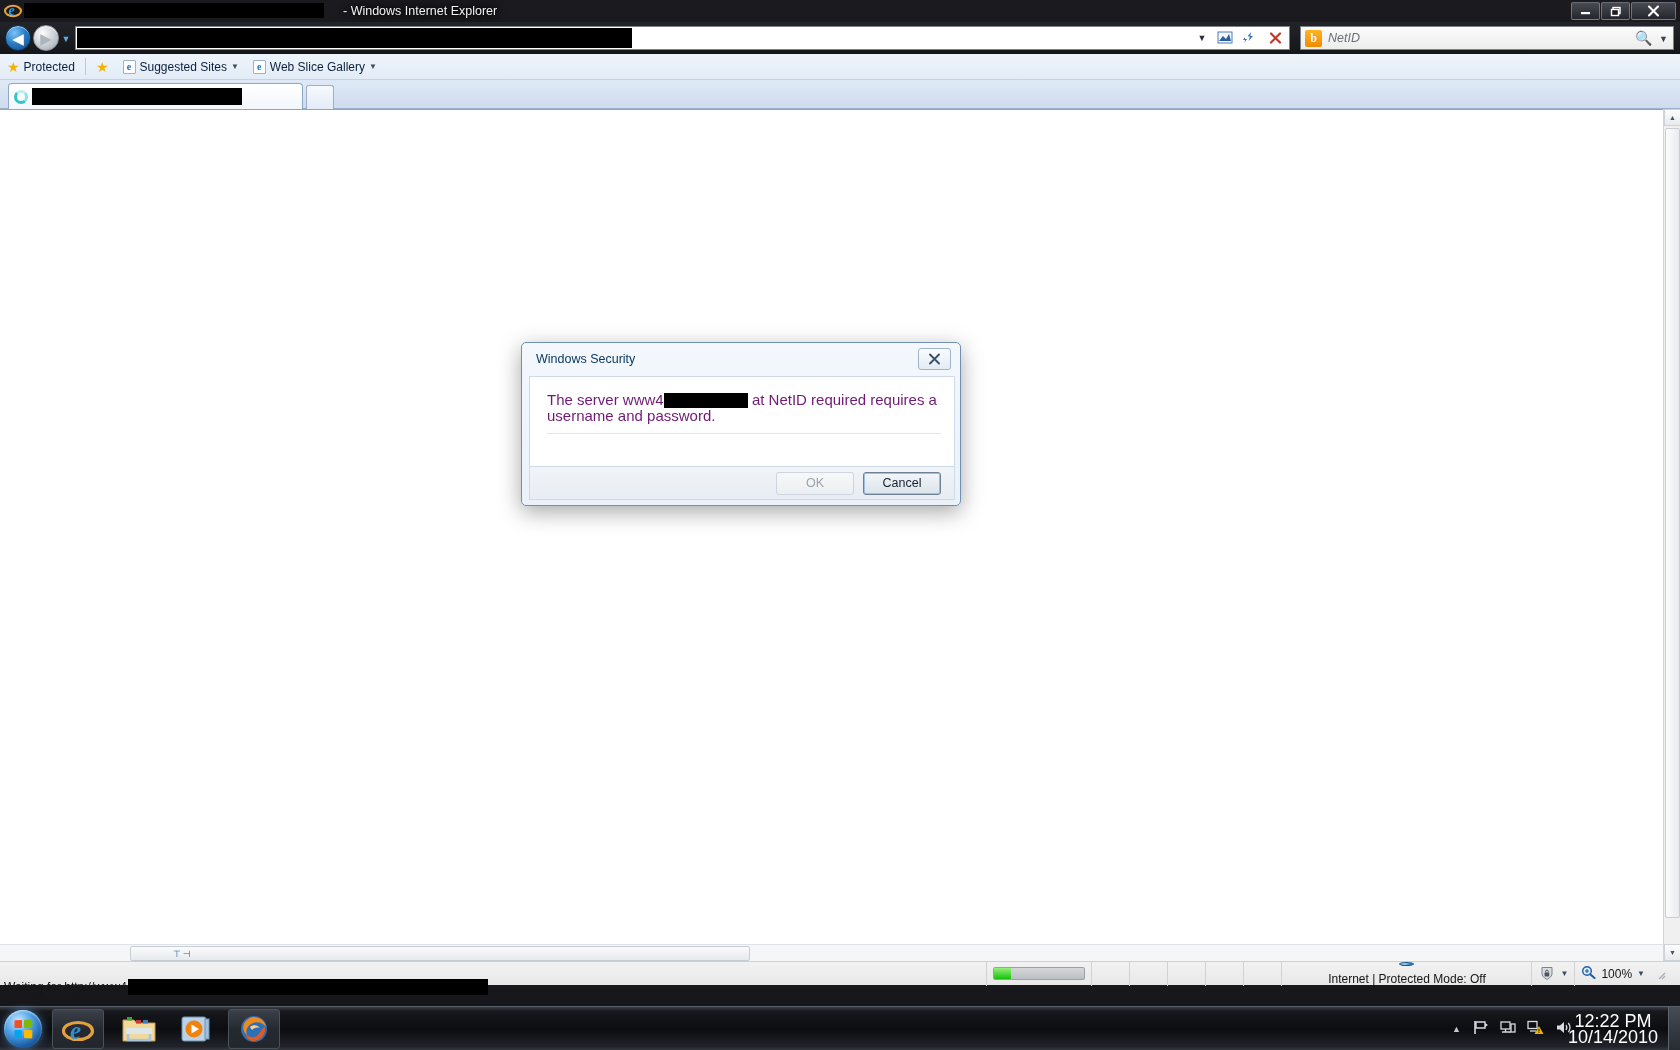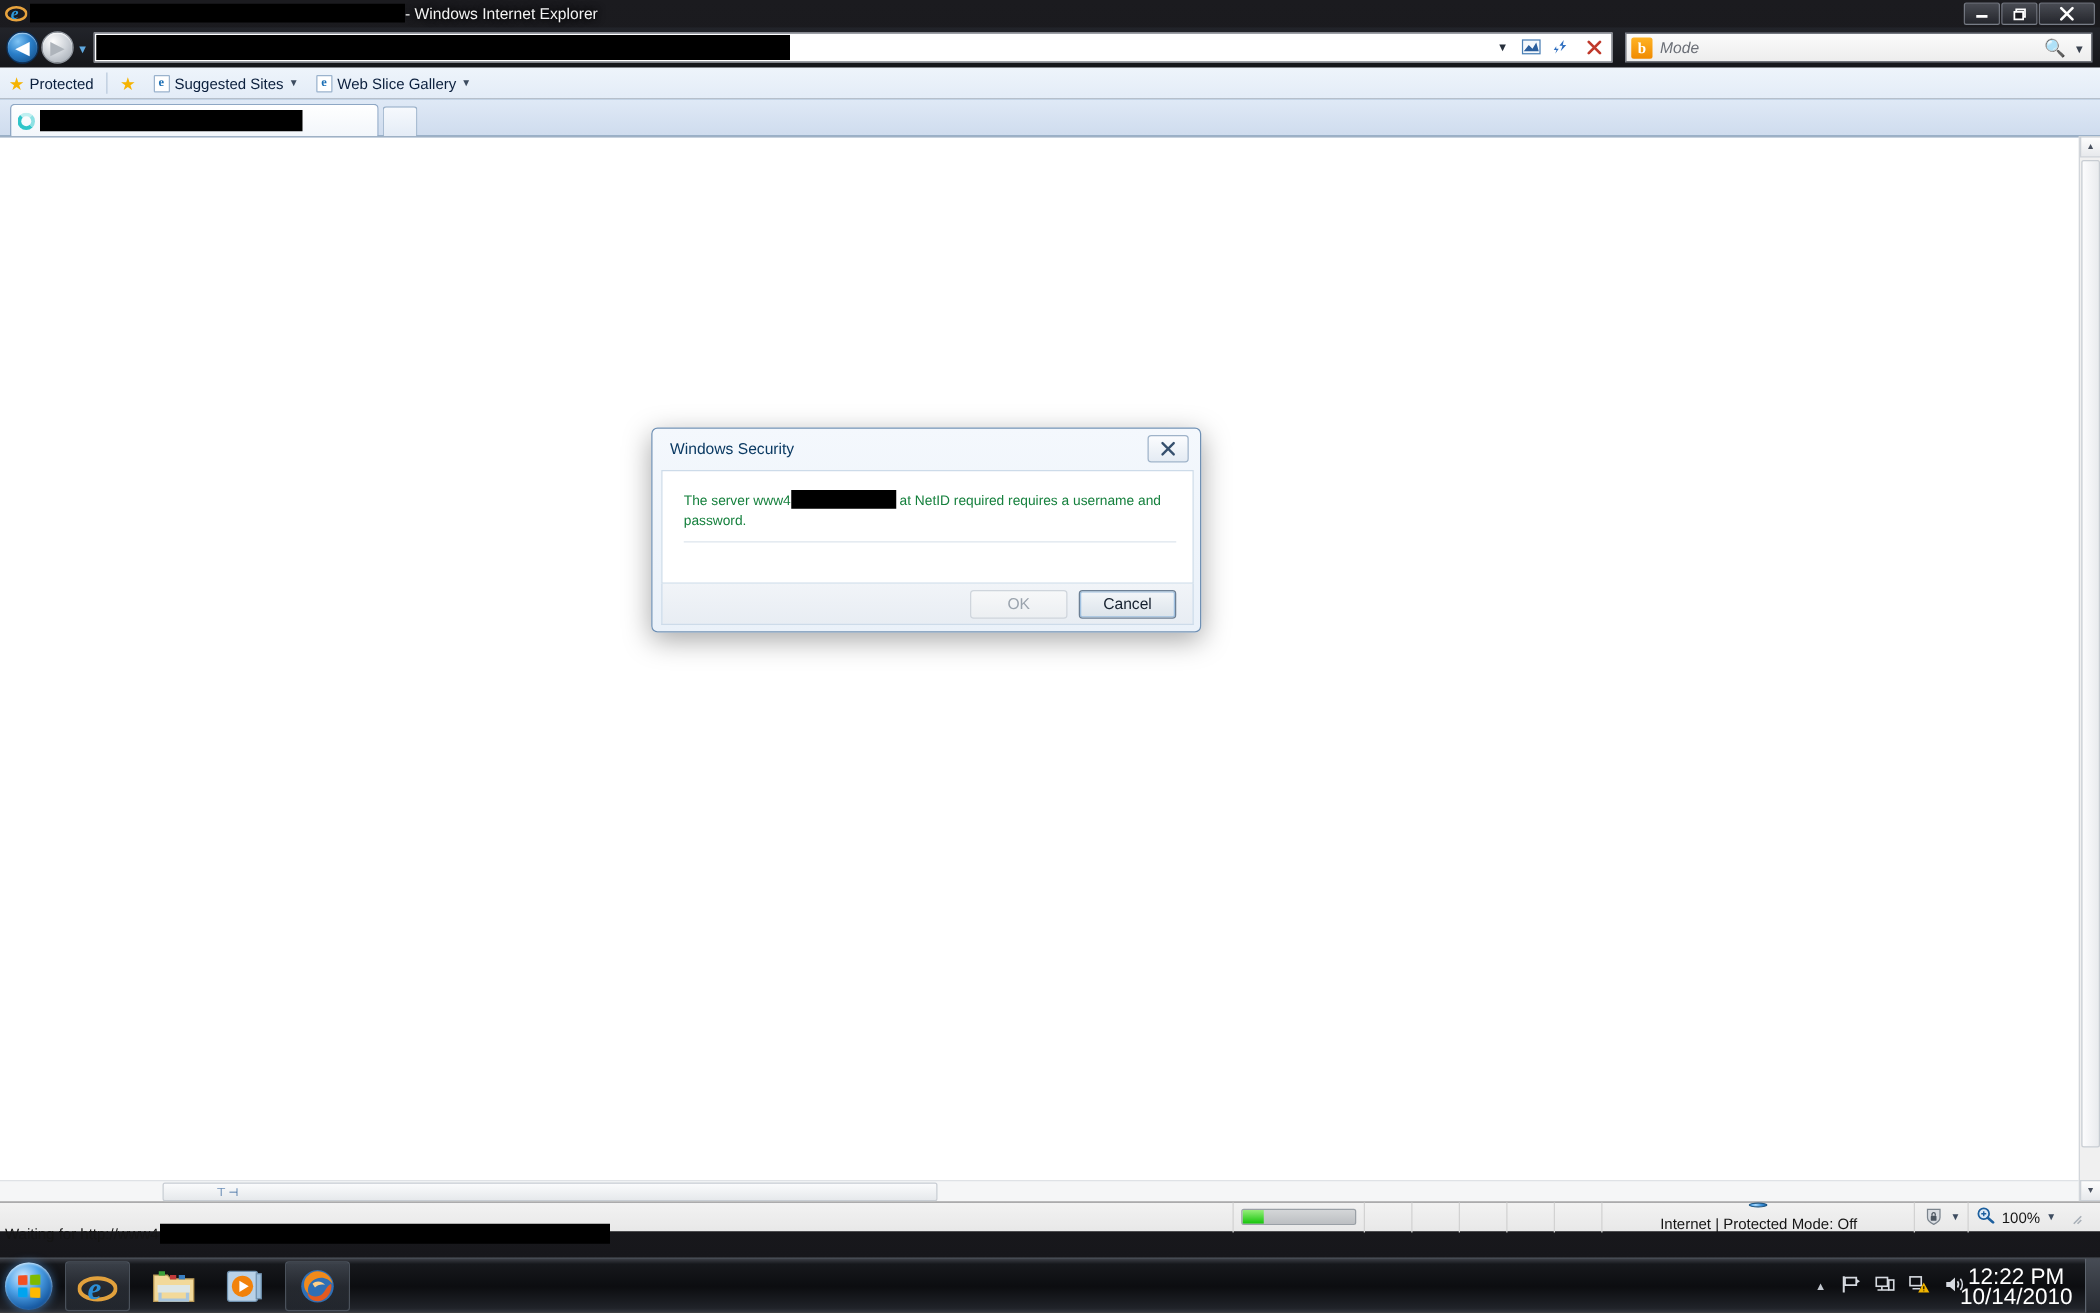--- a/index.html
+++ b/index.html
@@ -206,21 +206,21 @@
     border:1px solid #9fb3c9; border-radius:3px;
     display:flex; align-items:center; justify-content:center;
     font-size:12px; color:#27405c;
   }
   .dlg-body {
     position:absolute; left:7px; top:33px; width:426px; height:91px;
     background:#fff; border:1px solid #cddbe9;
   }
   .dlg-msg {
     position:absolute; left:17px; top:15px; width:398px;
-    font-size:11px; color:#15803d; line-height:16px;
+    font-size:15px; color:#701a75; line-height:16px;
   }
   .dlg-msg .redact { height:15px; vertical-align:-3px; }
   .dlg-rule {
     position:absolute; left:17px; top:56px; width:394px; height:1px; background:#dde5ed;
   }
   .dlg-footer {
     position:absolute; left:7px; top:124px; width:426px; height:33px;
     background: linear-gradient(180deg,#f1f4f8,#e8edf3);
     border:1px solid #cddbe9; border-top:none;
     display:flex; align-items:center; justify-content:flex-end; gap:9px;
@@ -322,21 +322,21 @@
 
     <div class="titlebar">
       <div class="ie-logo-sm">
         <svg width="18" height="18" viewBox="0 0 18 18">
           <ellipse cx="9" cy="10" rx="8" ry="5.2" fill="none" stroke="#e8a33d" stroke-width="2"></ellipse>
           <text x="4.5" y="14" font-family="Liberation Serif, serif" font-size="14" font-style="italic" font-weight="bold" fill="#2f9bdc">e</text>
         </svg>
       </div>
       <div class="title-text">
         <span class="redact" style="width:300px;height:15px;"></span>
-        <span style="margin-left:0;">- Windows Internet Explorer</span>
+        <span style="margin-left:19px;">- Windows Internet Explorer</span>
       </div>
       <div class="wincontrols">
         <div class="wc">
           <svg width="11" height="10" viewBox="0 0 11 10">
               <rect x="1" y="6" width="9" height="2.2" fill="#fff"></rect>
             </svg>
         </div>
         <div class="wc">
           <svg width="12" height="11" viewBox="0 0 12 11">
             <rect x="3" y="1.5" width="7" height="6" fill="none" stroke="#fff" stroke-width="1.4"></rect>
@@ -379,21 +379,21 @@
           <span class="addr-ico">
             <svg width="15" height="14" viewBox="0 0 15 14">
               <path d="M3 2.5 L12 11.5 M12 2.5 L3 11.5" stroke="#c0392b" stroke-width="2.2" stroke-linecap="round"></path>
             </svg>
           </span>
         </span>
       </div>
 
       <div class="searchbox">
         <span class="bing-ico">b</span>
-        <span class="bing-label">Mode</span>
+        <span class="bing-label">NetID</span>
         <span class="search-mag">🔍</span>
         <span class="search-drop">▼</span>
       </div>
     </div>
 
     <div class="favbar">
       <div class="fav-item">
         <span class="star">★</span>
         <span>Protected</span>
       </div>

